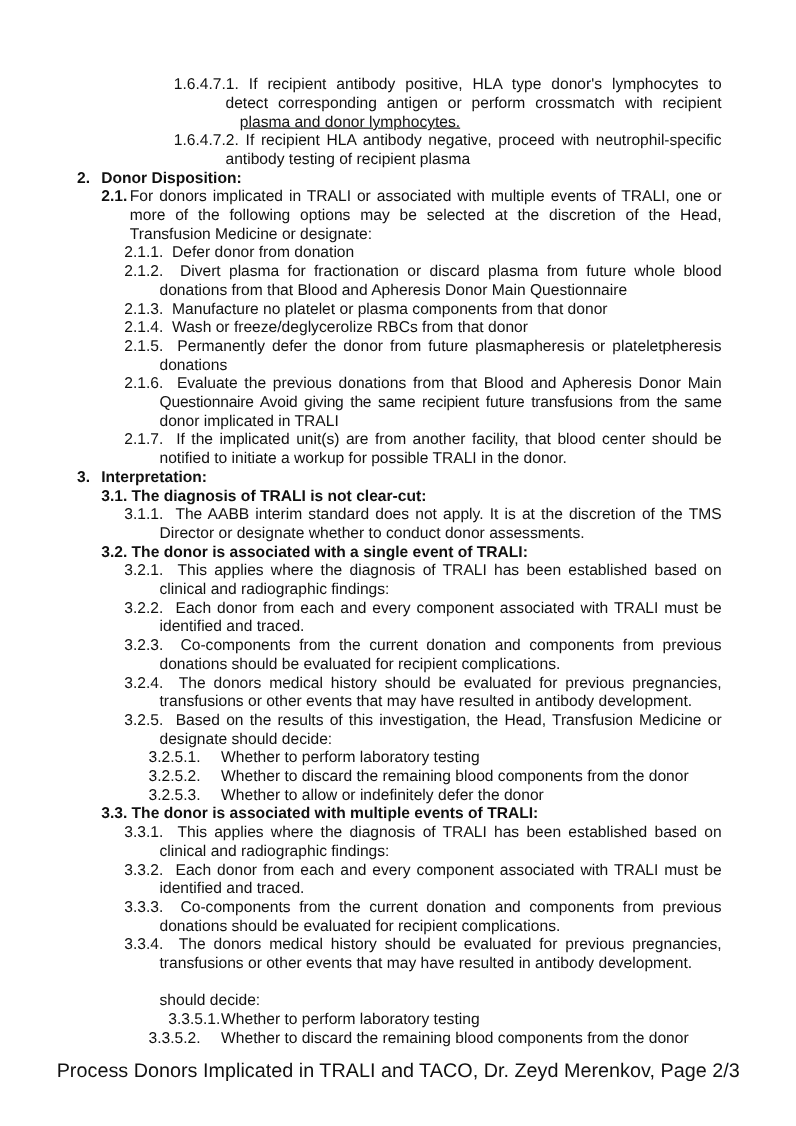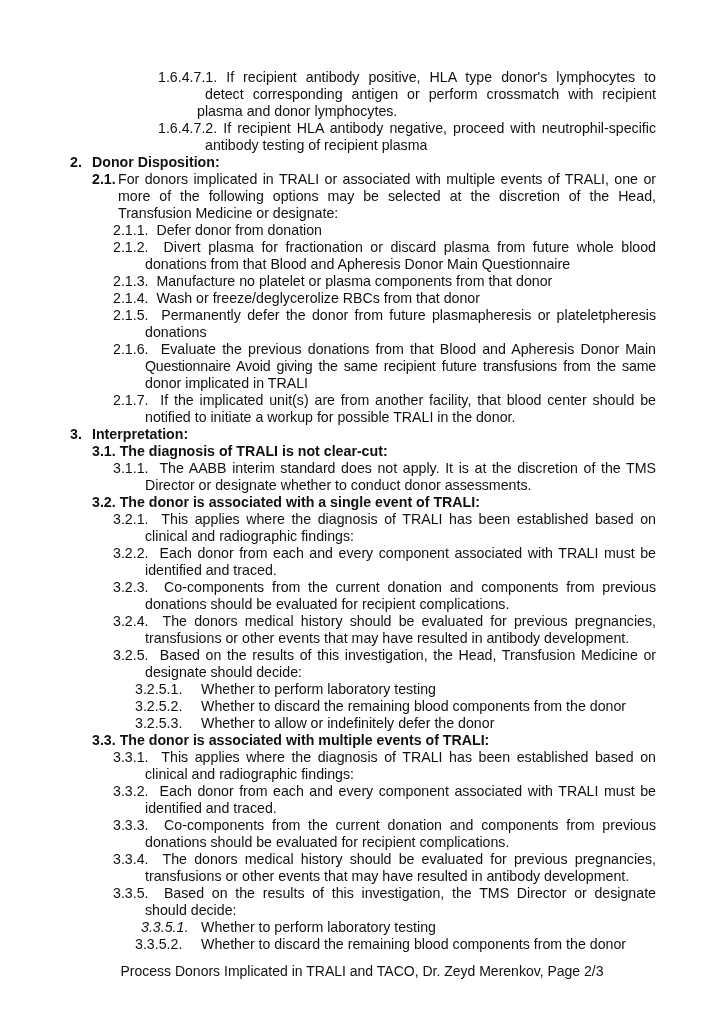--- a/index.html
+++ b/index.html
@@ -4,30 +4,30 @@
 <style>
   html, body { margin: 0; padding: 0; background: #ffffff; }
   body {
     width: 724px; height: 1024px; position: relative; overflow: hidden;
     font-family: "Liberation Sans", sans-serif; font-size: 14.2px; color: #111;
   }
   .page { position: absolute; left: 0; top: 0; width: 576px; height: 1024px; }
   .line { position: absolute; white-space: nowrap; line-height: 17px; }
   .just { text-align: justify; text-align-last: justify; white-space: normal; }
   .b { font-weight: bold; }
-  .footer { position: absolute; top: 963px; left: 0; width: 724px; text-align: center; font-size: 14px; }
+  .footer { position: absolute; top: 963px; left: 0; width: 724px; text-align: center; font-size: 18px; }
 </style>
 </head>
 <body>
 
 <div class="page">
 
   <div class="line just" style="top:69px;left:158px;width:498px;"><span>1.6.4.7.1.</span> <span>If recipient antibody positive, HLA type donor's lymphocytes to</span></div>
   <div class="line just" style="top:86px;left:205px;width:451px;">detect corresponding antigen or perform crossmatch with recipient</div>
-  <div class="line" style="top:103px;left:197px;">plasma and donor lymphocytes.</div>
+  <div class="line" style="top:103px;left:218px;text-decoration:underline;">plasma and donor lymphocytes.</div>
 
   <div class="line just" style="top:120px;left:158px;width:498px;"><span>1.6.4.7.2.</span> <span>If recipient HLA antibody negative, proceed with neutrophil-specific</span></div>
   <div class="line" style="top:137px;left:205px;">antibody testing of recipient plasma</div>
 
   <div class="line b" style="top:154px;left:70px;">2.</div>
   <div class="line b" style="top:154px;left:92px;">Donor Disposition:</div>
 
   <div class="line b" style="top:171px;left:92px;">2.1.</div>
   <div class="line just" style="top:171px;left:118px;width:538px;">For donors implicated in TRALI or associated with multiple events of TRALI, one or</div>
   <div class="line just" style="top:188px;left:118px;width:538px;">more of the following options may be selected at the discretion of the Head,</div>
@@ -91,22 +91,21 @@
 
   <div class="line just" style="top:783px;left:113px;width:543px;"><span>3.3.2.</span>&nbsp; <span>Each donor from each and every component associated with TRALI must be</span></div>
   <div class="line" style="top:800px;left:145px;">identified and traced.</div>
 
   <div class="line just" style="top:817px;left:113px;width:543px;"><span>3.3.3.</span>&nbsp; <span>Co-components from the current donation and components from previous</span></div>
   <div class="line" style="top:834px;left:145px;">donations should be evaluated for recipient complications.</div>
 
   <div class="line just" style="top:851px;left:113px;width:543px;"><span>3.3.4.</span>&nbsp; <span>The donors medical history should be evaluated for previous pregnancies,</span></div>
   <div class="line" style="top:868px;left:145px;">transfusions or other events that may have resulted in antibody development.</div>
 
-  <div class="line just" style="top:885px;left:113px;width:543px;"><span>3.3.5.</span>&nbsp; <span>Based on the results of this investigation, the TMS Director or designate</span></div>
   <div class="line" style="top:902px;left:145px;">should decide:</div>
 
-  <div class="line" style="top:919px;left:141px;font-style:italic;">3.3.5.1.</div>
+  <div class="line" style="top:919px;left:153px;">3.3.5.1.</div>
   <div class="line" style="top:919px;left:201px;">Whether to perform laboratory testing</div>
   <div class="line" style="top:936px;left:135px;">3.3.5.2.</div>
   <div class="line" style="top:936px;left:201px;">Whether to discard the remaining blood components from the donor</div>
 
   <div class="footer">Process Donors Implicated in TRALI and TACO, Dr. Zeyd Merenkov, Page 2/3</div>
 </div>
 
 </body></html>

